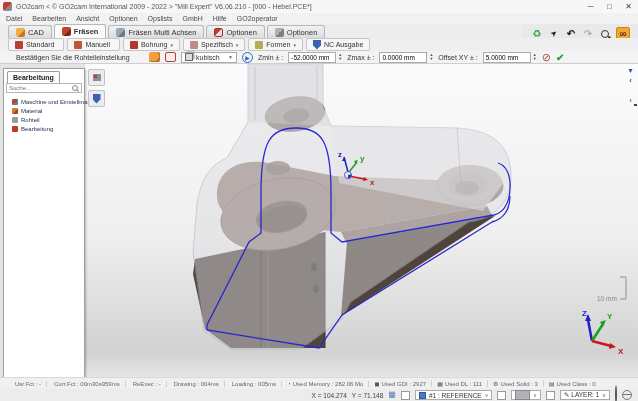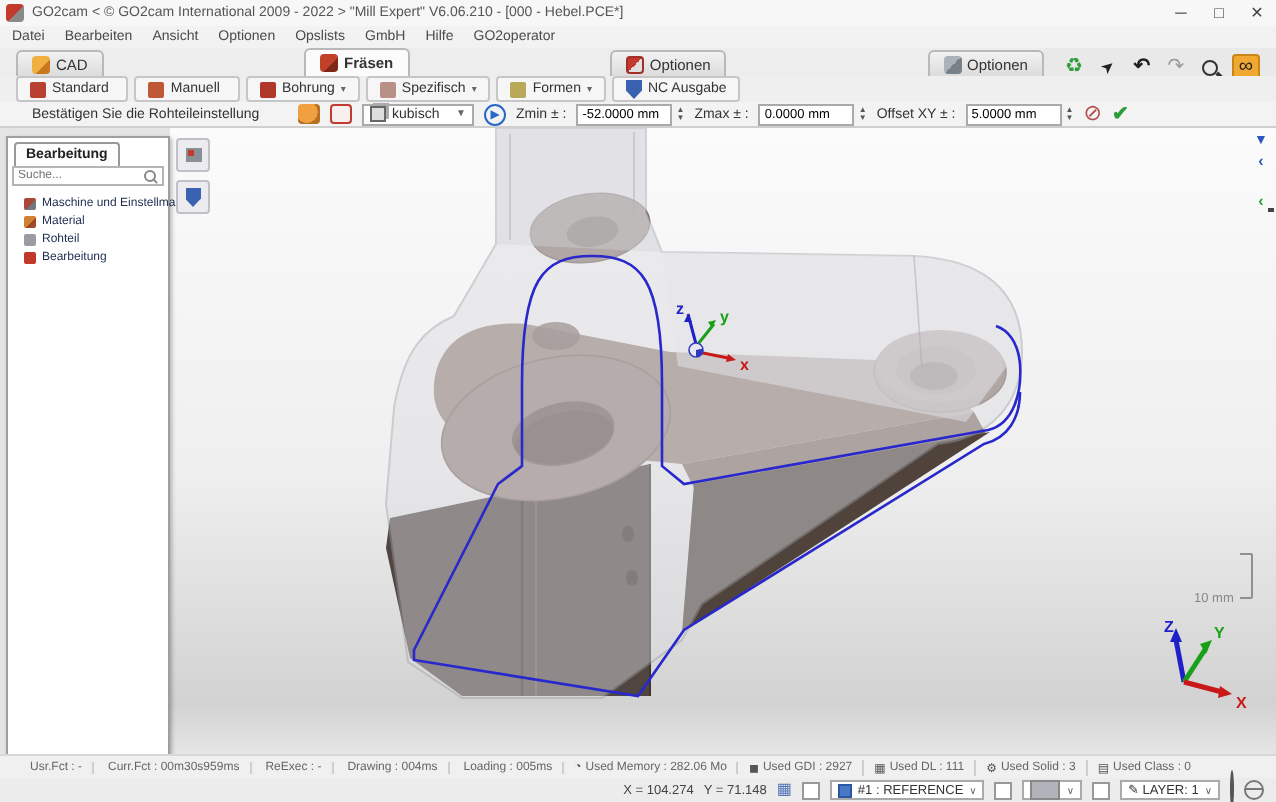--- a/index.html
+++ b/index.html
@@ -12,21 +12,21 @@
   .appicon{width:9px;height:9px;margin:0 4px 0 3px;background:linear-gradient(135deg,#c23b2e 55%,#8a8a8a 55%);border-radius:2px;}
   .titletext{font-size:7px;color:#555;white-space:nowrap;}
   .wincontrols{position:absolute;right:0;top:0;height:13px;display:flex;}
   .winbtn{width:19px;height:13px;font-size:8px;line-height:13px;text-align:center;color:#444;}
   
   .menubar{position:absolute;left:0;top:13px;width:638px;height:11px;background:#f2f2f2;
            display:flex;align-items:center;gap:10px;padding-left:6px;box-sizing:border-box;}
   .menuitem{font-size:7px;color:#4a4a4a;}
   
   .tabrow{position:absolute;left:0;top:24px;width:522px;height:14px;background:#ededed;
-          display:flex;align-items:flex-end;padding-left:8px;box-sizing:border-box;gap:2px;justify-content:space-between;}
+          display:flex;align-items:flex-end;padding-left:8px;box-sizing:border-box;gap:2px;}
   .rtab{height:12px;display:flex;align-items:center;gap:3px;padding:0 7px;font-size:7.5px;
         background:linear-gradient(#f2f2f2,#dcdcdc);border:1px solid #b8b8b8;border-bottom:none;
         border-radius:3px 3px 0 0;color:#333;}
   .rtab.active{background:#fbfbfb;font-weight:bold;height:13px;}
   .tabicon{width:9px;height:9px;border-radius:2px;}
   .ic-cad{background:linear-gradient(135deg,#f0b040 60%,#c87820 60%);}
   .ic-mill{background:linear-gradient(135deg,#c04028 60%,#802818 60%);}
   .ic-multi{background:linear-gradient(135deg,#9aa8b4 60%,#6a7884 60%);}
   .ic-oper{background:linear-gradient(135deg,#c23b2e 50%,#e0e0e0 50%);border:1px solid #a03028;box-sizing:border-box;}
   .ic-mach{background:linear-gradient(135deg,#aab2ba 50%,#788088 50%);}
@@ -159,20 +159,24 @@
 <div class="tabrow">
   <span class="rtab">
     <span class="tabicon ic-cad"></span>
     <span>CAD</span>
     </span>
   <span class="rtab active">
     <span class="tabicon ic-mill"></span>
     <span>Fräsen</span>
     </span>
   <span class="rtab">
+    <span class="tabicon ic-multi"></span>
+    <span>Fräsen Multi Achsen</span>
+    </span>
+  <span class="rtab">
     <span class="tabicon ic-oper"></span>
     <span>Optionen</span>
     </span>
   <span class="rtab">
     <span class="tabicon ic-mach"></span>
     <span>Optionen</span>
     </span>
 </div>
 
 <div class="iconrow" style="right:8px;top:27px;">

